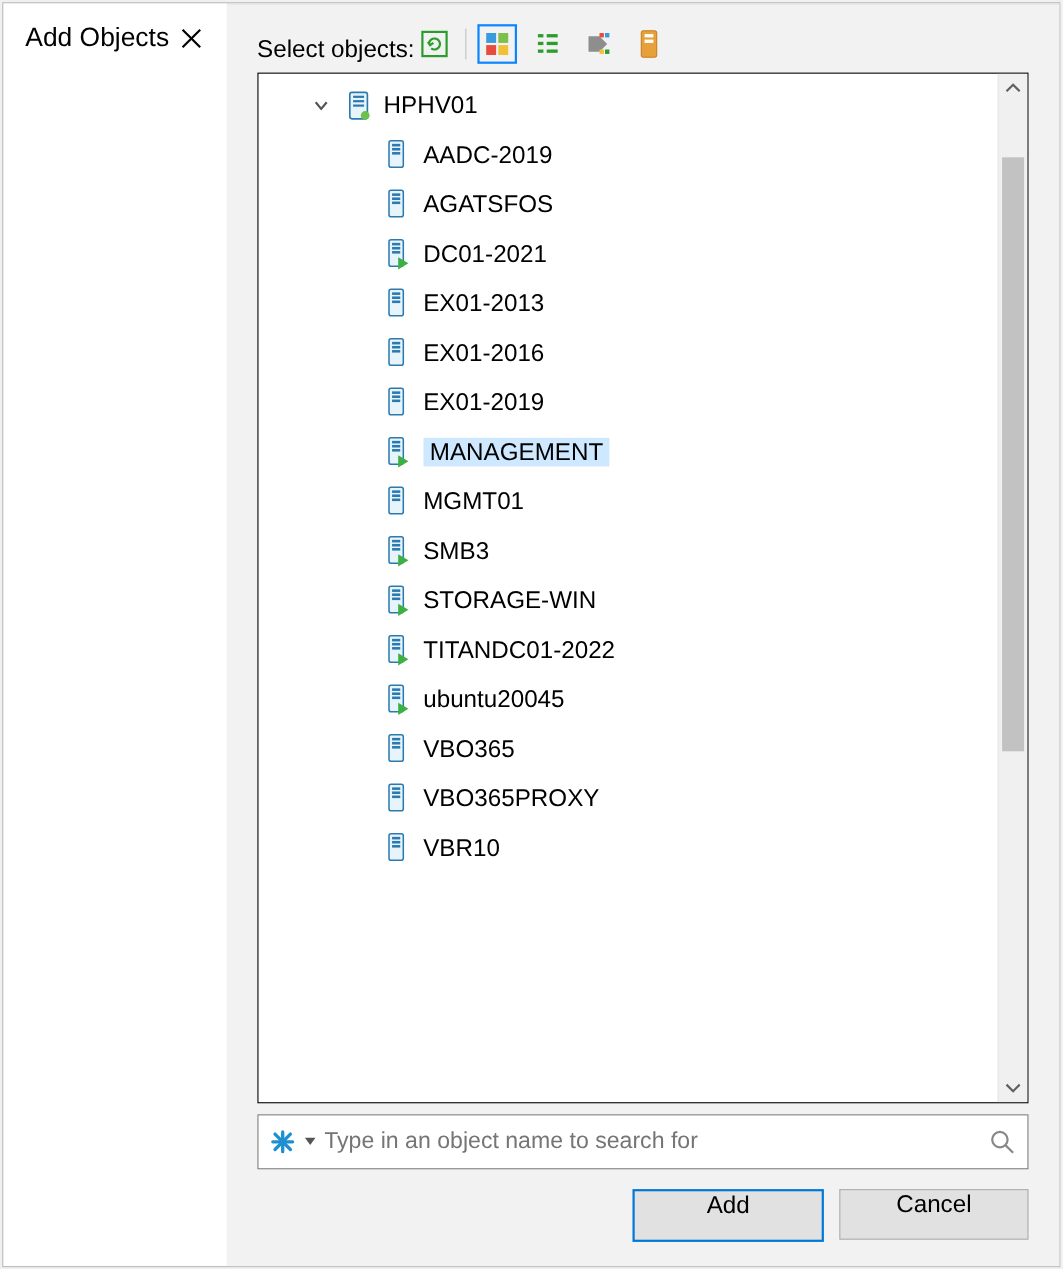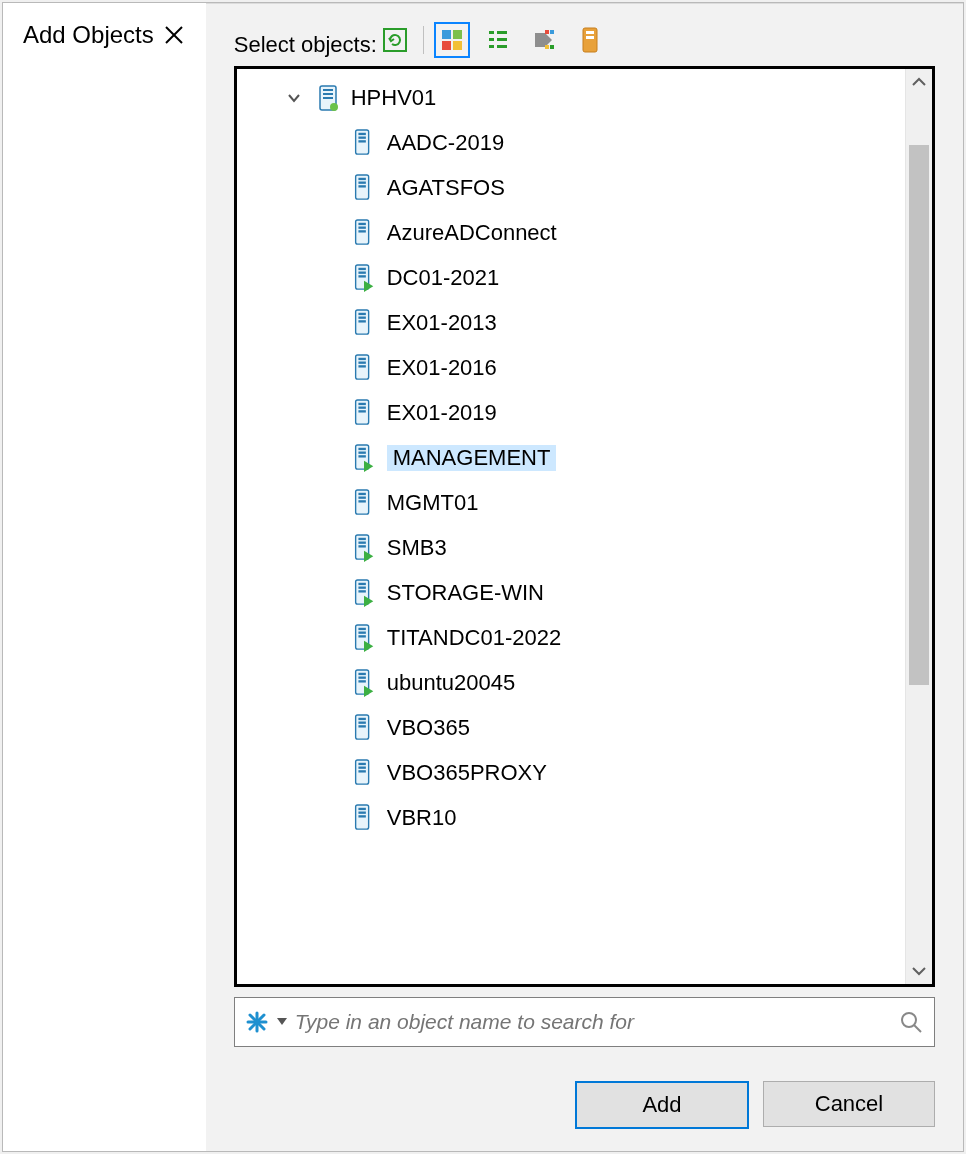--- a/index.html
+++ b/index.html
@@ -78,21 +78,21 @@
     border: 2px solid #0a84ff;
   }
   .tool-sep {
     width: 1px;
     height: 28px;
     background: #c0c0c0;
   }
   .tree-box {
     flex: 1 1 auto;
     background: #fff;
-    border: 3px solid #000000;
+    border: 1px solid #000000;
     position: relative;
     overflow: hidden;
     min-height: 0;
   }
   .tree-scroll {
     position: absolute;
     inset: 0;
     overflow: hidden;
   }
   .scrollbar {
@@ -186,21 +186,20 @@
     display: flex;
     align-items: center;
     justify-content: center;
     cursor: pointer;
   }
   .search-input {
     flex: 1;
     border: none;
     outline: none;
     font-size: 21px;
-    font-style: italic;
     color: #888;
     background: transparent;
   }
   .search-btn {
     width: 34px;
     height: 34px;
     display: flex;
     align-items: center;
     justify-content: center;
     cursor: pointer;
@@ -212,23 +211,22 @@
     padding: 18px 0 22px 0;
   }
   .btn {
     width: 170px;
     height: 44px;
     font-size: 22px;
     background: #e1e1e1;
     border: 1px solid #adadad;
     cursor: pointer;
     display: flex;
-    align-items: center;
-    justify-content: center;
-    margin-top: 16px;
+    align-items: flex-start;
+    justify-content: center;
   }
   .btn-primary {
     border: 2px solid #0078d7;
   }
 </style>
 </head>
 <body>
 
 <div class="dialog">
 
@@ -329,32 +327,20 @@
               <span class="vm-icon">
                 <svg width="28" height="34" viewBox="0 0 28 34">
     <rect x="5" y="3" width="14" height="26" rx="2" fill="#e8f4fb" stroke="#2a7ab0" stroke-width="1.5"></rect>
     <rect x="8" y="6" width="8" height="2.5" fill="#2a7ab0"></rect>
     <rect x="8" y="10" width="8" height="2.5" fill="#2a7ab0"></rect>
     <rect x="8" y="14" width="8" height="2.5" fill="#2a7ab0"></rect>
 
   </svg>
               </span>
               <span class="vm-label">AGATSFOS</span>
-            </div>
-            <div class="tree-node tree-vm">
-              <span class="vm-icon">
-                <svg width="28" height="34" viewBox="0 0 28 34">
-    <rect x="5" y="3" width="14" height="26" rx="2" fill="#e8f4fb" stroke="#2a7ab0" stroke-width="1.5"></rect>
-    <rect x="8" y="6" width="8" height="2.5" fill="#2a7ab0"></rect>
-    <rect x="8" y="10" width="8" height="2.5" fill="#2a7ab0"></rect>
-    <rect x="8" y="14" width="8" height="2.5" fill="#2a7ab0"></rect>
-
-  </svg>
-              </span>
-              <span class="vm-label">AzureADConnect</span>
             </div>
             <div class="tree-node tree-vm">
               <span class="vm-icon">
                 <svg width="28" height="34" viewBox="0 0 28 34">
     <rect x="5" y="3" width="14" height="26" rx="2" fill="#e8f4fb" stroke="#2a7ab0" stroke-width="1.5"></rect>
     <rect x="8" y="6" width="8" height="2.5" fill="#2a7ab0"></rect>
     <rect x="8" y="10" width="8" height="2.5" fill="#2a7ab0"></rect>
     <rect x="8" y="14" width="8" height="2.5" fill="#2a7ab0"></rect>
     <path d="M14 20 L24 26 L14 32 Z" fill="#3cb043"></path>
   </svg>

